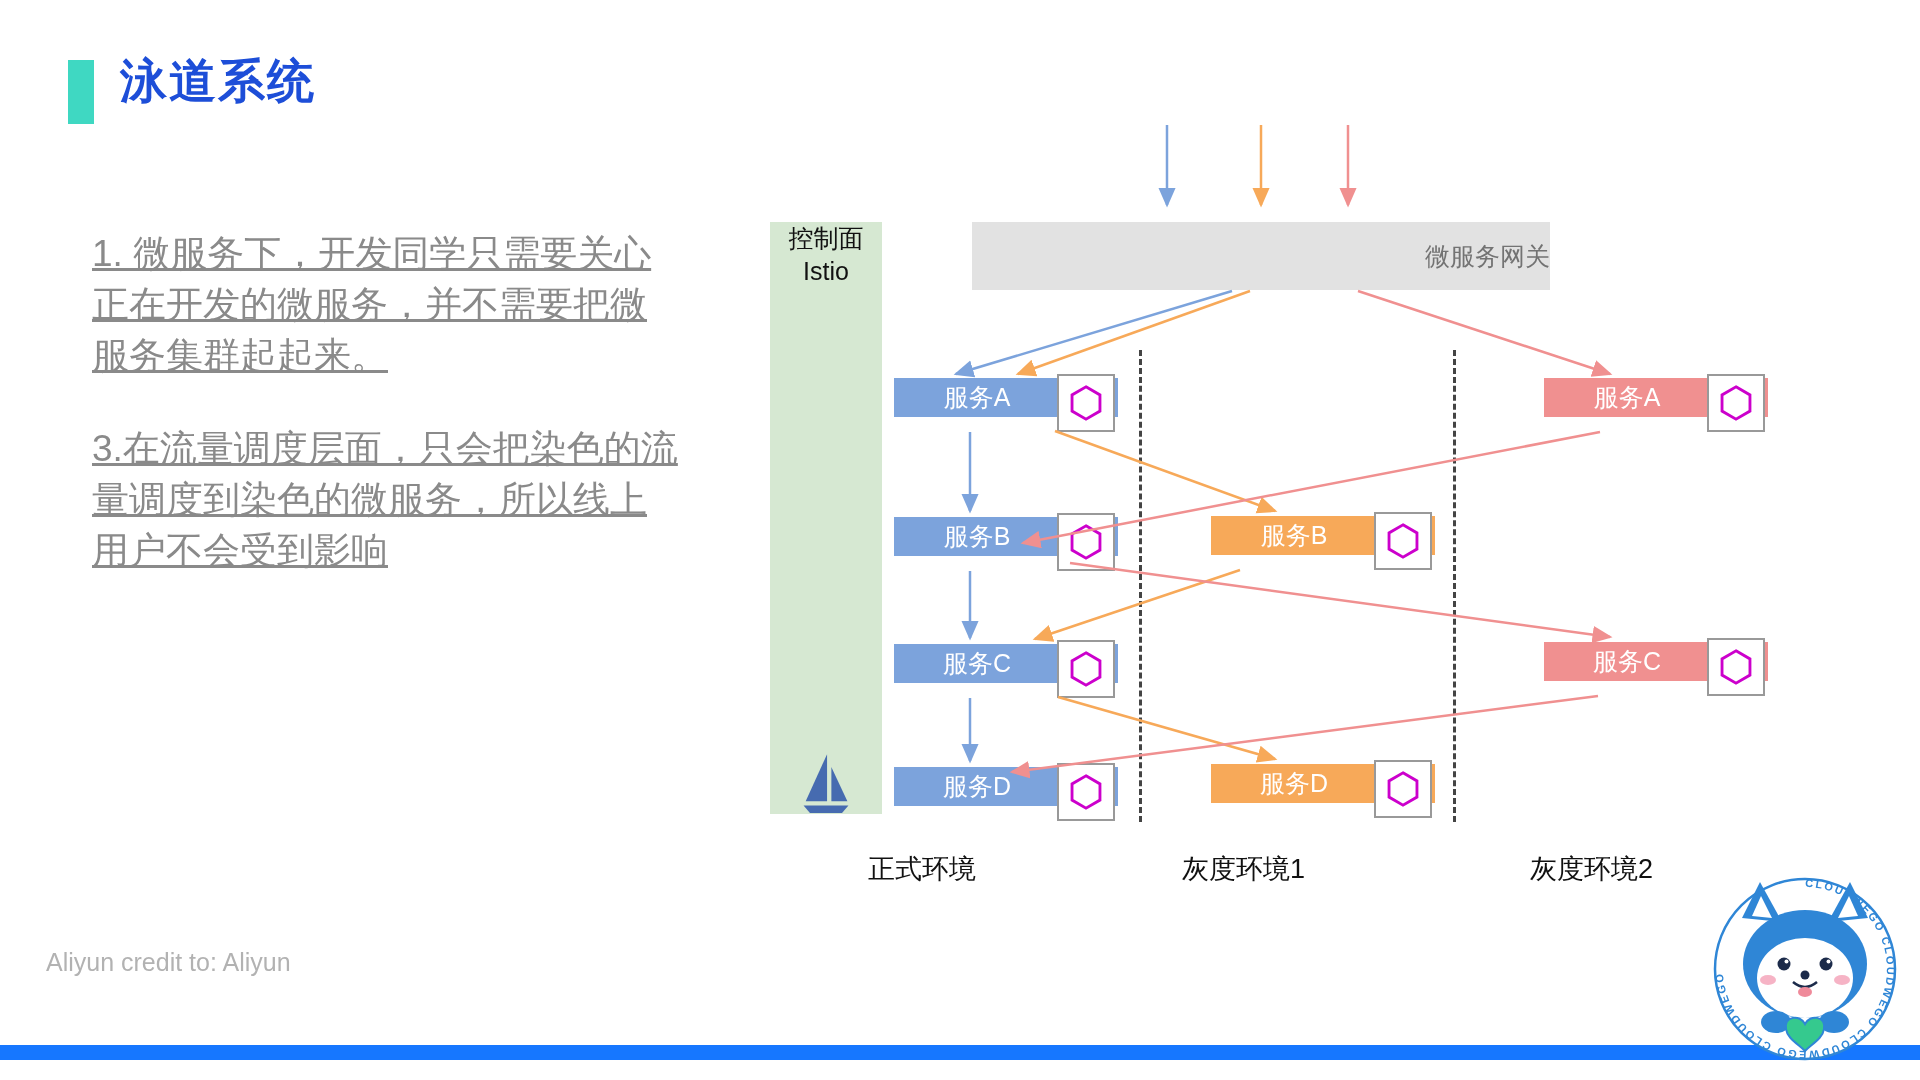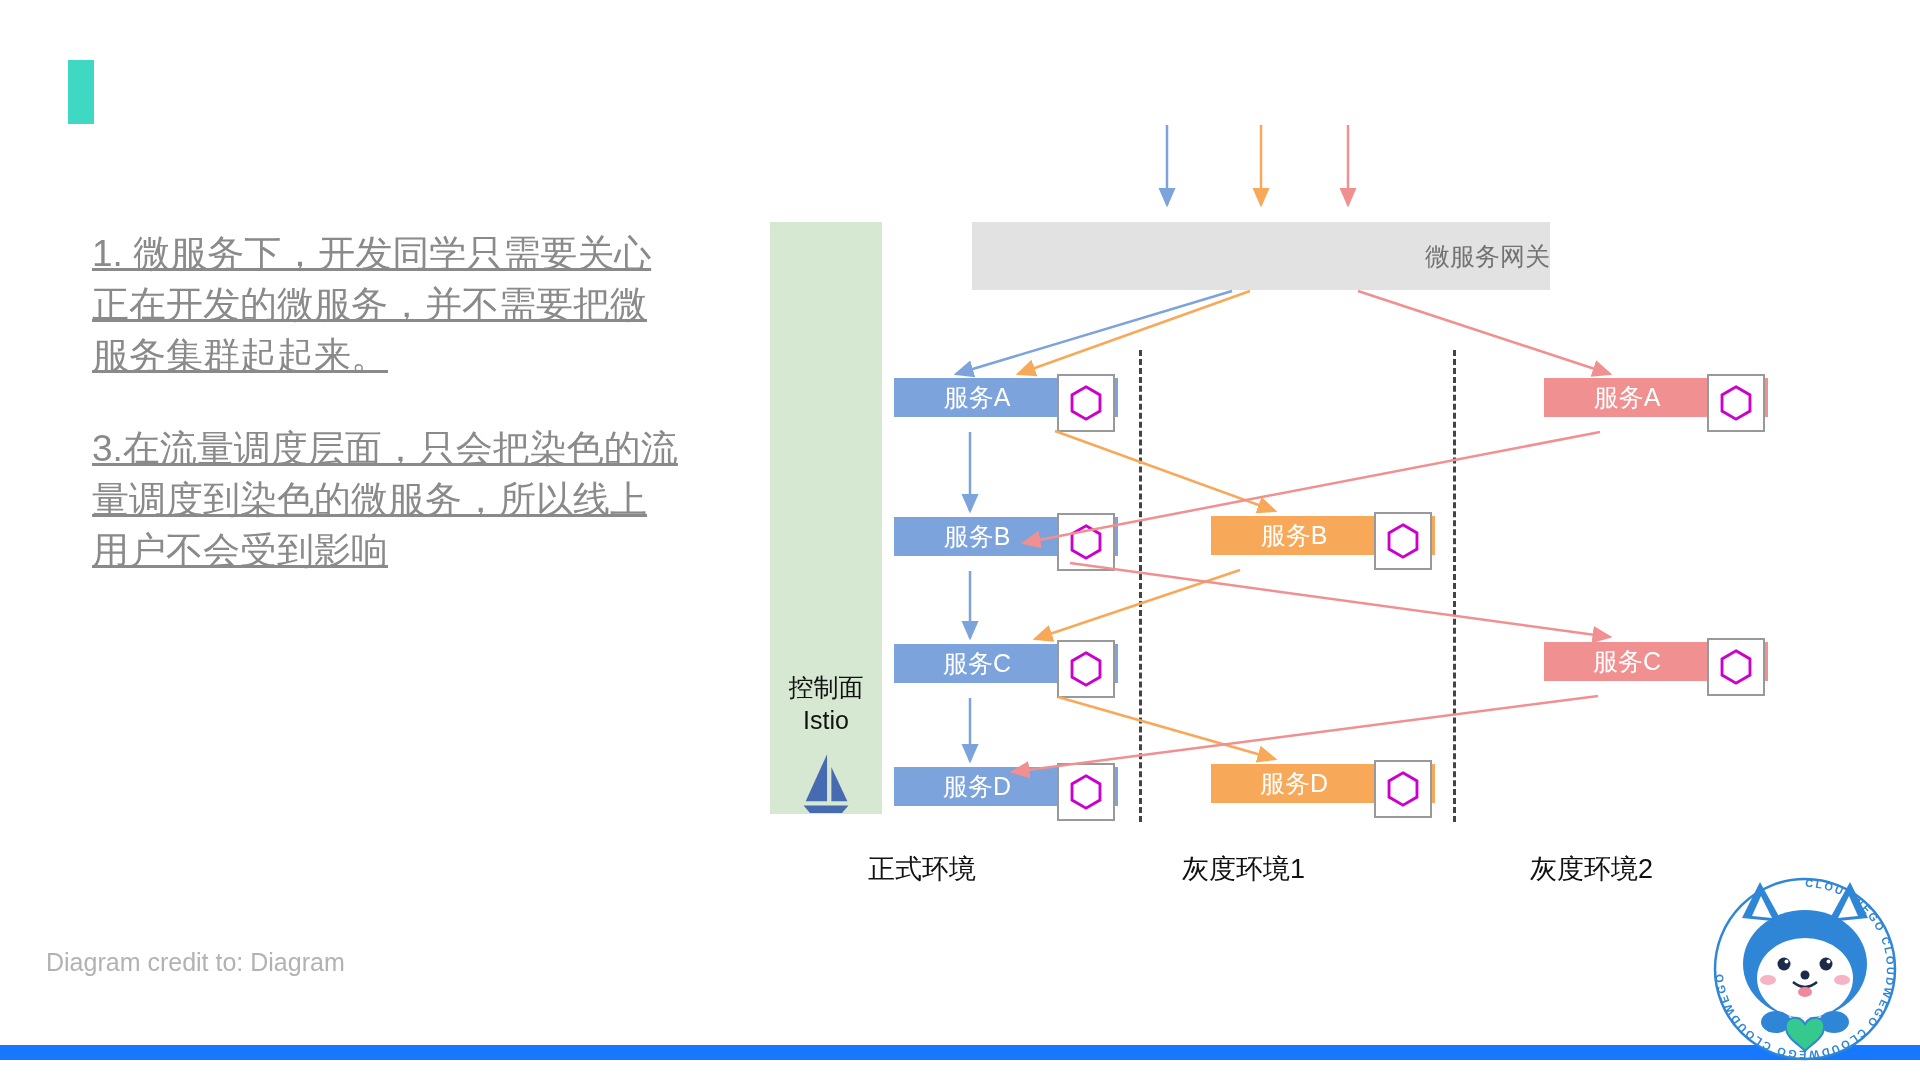--- a/index.html
+++ b/index.html
@@ -9,21 +9,21 @@
   }
   
   .accent{position:absolute;left:68px;top:60px;width:26px;height:64px;background:#3fd8c2;}
   .title{position:absolute;left:120px;top:50px;margin:0;font-size:47px;font-weight:800;color:#1d4ed8;letter-spacing:2px;}
   
   .notes{position:absolute;left:92px;top:228px;width:590px;color:#8a8a8a;font-size:37px;line-height:1.38;text-decoration:underline;}
   .notes p{margin:0 0 42px 0;}
   .notes .em{color:#1a1a1a;font-weight:700;}
   
   .control-panel{position:absolute;left:770px;top:222px;width:112px;height:592px;background:#d6e8d2;
-    display:flex;flex-direction:column;align-items:center;justify-content:flex-end;}
+    display:flex;flex-direction:column;align-items:center;justify-content:space-between;}
   .cp-label{color:#111;font-size:25px;text-align:center;line-height:1.3;}
   .control-panel svg{margin-top:16px;}
   
   .gateway{position:absolute;left:972px;top:222px;width:578px;height:68px;background:#e2e2e2;
     display:flex;align-items:center;justify-content:flex-end;font-size:25px;color:#737373;}
   
   .lane-sep{position:absolute;top:350px;height:472px;width:0;border-left:3px dashed #444;}
   
   .svc{position:absolute;width:224px;height:39px;}
   .svc.blue{background:#7ca3dc;}
@@ -43,20 +43,21 @@
   .footer-bar{position:absolute;left:0;top:1045px;width:1920px;height:15px;background:#1677ff;z-index:5;}
   
   .mascot{position:absolute;left:1700px;top:872px;z-index:6;}
 </style>
 </head>
 <body>
 
 <div class="slide">
 
   <div class="accent"></div>
+  <h1 class="title">泳道系统</h1>
 
   <div class="notes">
     <p>1. 微服务下，开发同学只需要关心正在开发的微服务，并不需要把微服务集群起起来。</p>
     <p>3.在流量调度层面，只会把染色的流量调度到染色的微服务，所以线上用户不会受到影响</p>
   </div>
 
   <div class="control-panel">
     <div class="cp-label">
       <div>控制面</div>
       <div>Istio</div>
@@ -172,21 +173,21 @@
     <line x1="1055" y1="431" x2="1275" y2="511" stroke="#f7a959" stroke-width="2.5" marker-end="url(#ao)"></line>
     <line x1="1240" y1="570" x2="1035" y2="639" stroke="#f7a959" stroke-width="2.5" marker-end="url(#ao)"></line>
     <line x1="1058" y1="697" x2="1275" y2="759" stroke="#f7a959" stroke-width="2.5" marker-end="url(#ao)"></line>
 
     <line x1="1358" y1="291" x2="1610" y2="374" stroke="#f09090" stroke-width="2.5" marker-end="url(#ap)"></line>
     <line x1="1600" y1="432" x2="1023" y2="543" stroke="#f09090" stroke-width="2.5" marker-end="url(#ap)"></line>
     <line x1="1070" y1="563" x2="1610" y2="637" stroke="#f09090" stroke-width="2.5" marker-end="url(#ap)"></line>
     <line x1="1598" y1="696" x2="1012" y2="772" stroke="#f09090" stroke-width="2.5" marker-end="url(#ap)"></line>
   </svg>
 
-  <div class="credit">Diagram credit to: Diagram</div>
+  <div class="credit">Aliyun credit to: Aliyun</div>
 
   <div class="footer-bar"></div>
 
   <svg class="mascot" width="215" height="200" viewBox="0 0 215 200">
     <defs>
       <path id="ringPath" d="M105,15 a82,82 0 1,1 -0.1,0" fill="none"></path>
     </defs>
     <circle cx="105" cy="97" r="90" fill="#ffffff" stroke="#2f86d6" stroke-width="2.5"></circle>
     <text font-size="11" letter-spacing="2" fill="#2f86d6" font-weight="bold">
       <textPath href="#ringPath">CLOUDWEGO  CLOUDWEGO  CLOUDWEGO  CLOUDWEGO</textPath>

